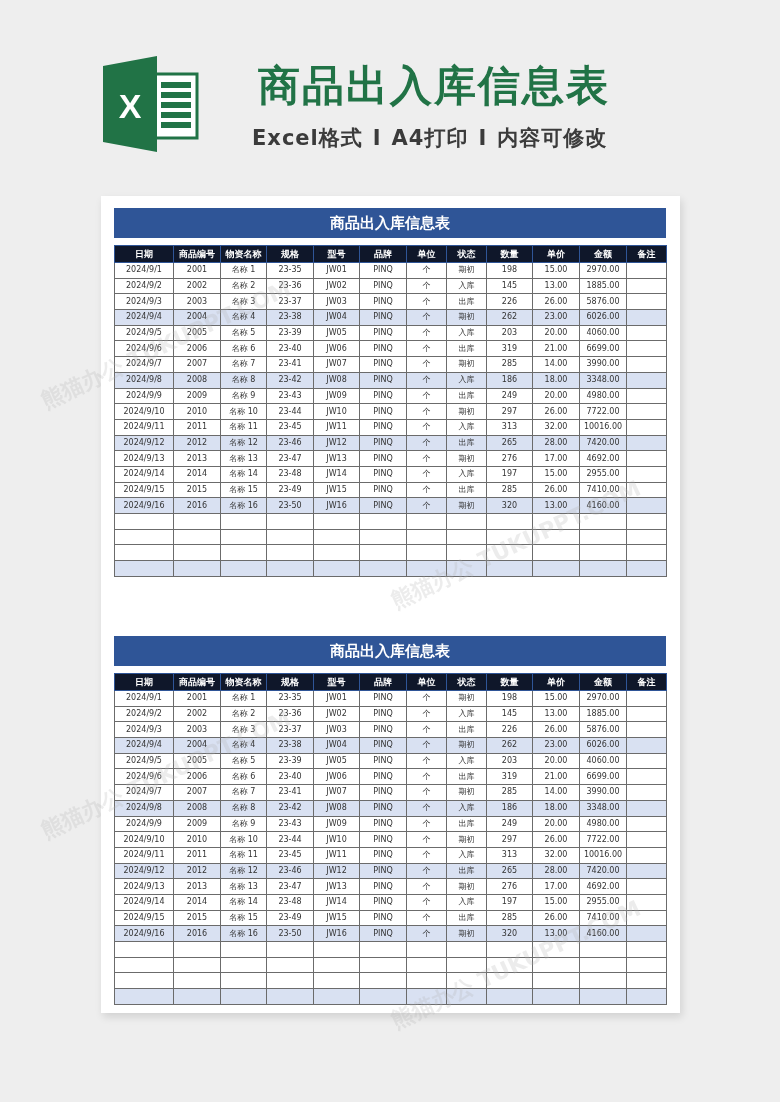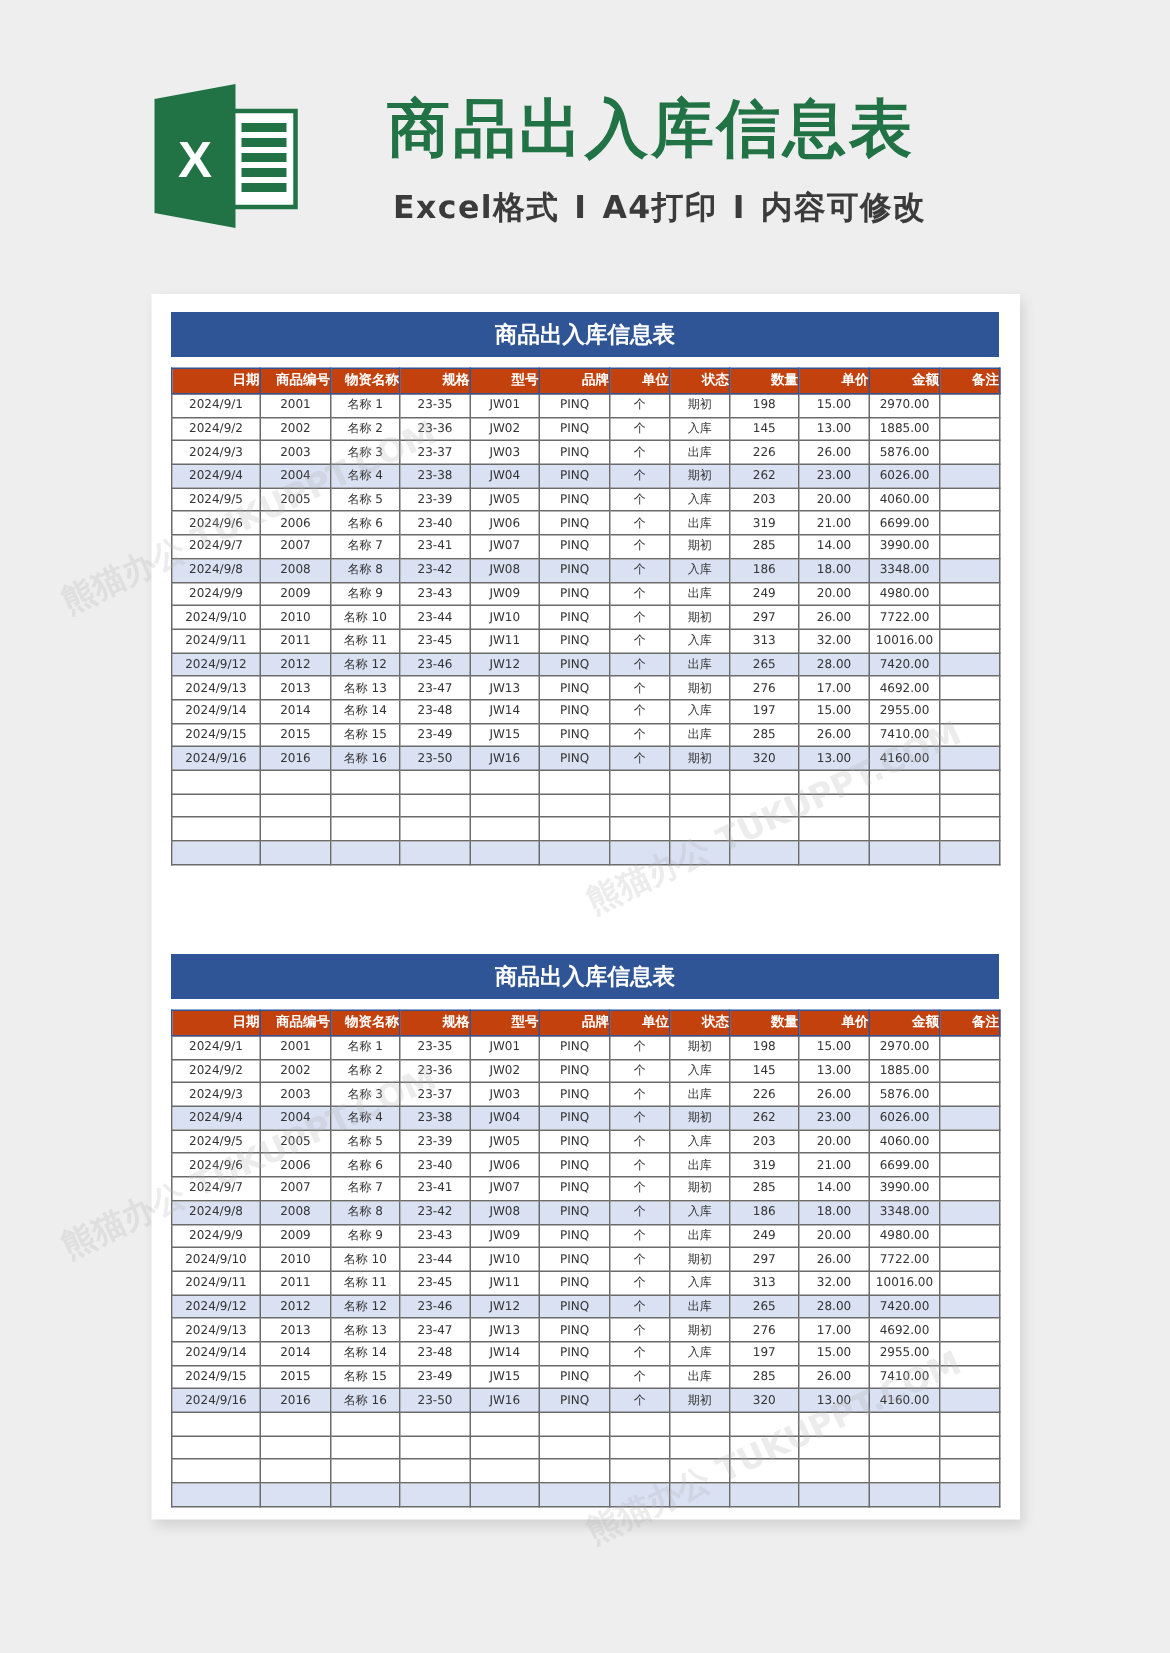--- a/index.html
+++ b/index.html
@@ -10,21 +10,21 @@
     position: relative;
   }
   .banner { position: absolute; left: 0; top: 0; width: 780px; height: 190px; }
   .excel-logo { position: absolute; left: 101px; top: 56px; width: 98px; height: 96px; }
   .banner-title {
     position: absolute; left: 258px; top: 60px;
     font-size: 42px; font-weight: bold; color: #217346;
     letter-spacing: 2px; line-height: 52px; white-space: nowrap;
   }
   .banner-sub {
-    position: absolute; left: 262px; top: 124px;
+    position: absolute; left: 252px; top: 124px;
     font-size: 21px; font-weight: bold; color: #3b3b3b;
     letter-spacing: 1px; line-height: 28px; white-space: nowrap;
   }
   .banner-sub .sep { margin: 0 10px; font-weight: bold; }
 
   .card {
     position: absolute; left: 101px; top: 196px; width: 579px; height: 817px;
     background: #ffffff;
     box-shadow: 2px 4px 8px rgba(0,0,0,0.12);
   }
@@ -32,22 +32,22 @@
   .sheet.s1 { top: 12px; }
   .sheet.s2 { top: 440px; }
   .sheet-title {
     height: 30px; background: #2f5597; color: #ffffff;
     font-size: 15px; font-weight: bold; text-align: center; line-height: 30px;
   }
   table {
     margin-top: 7px; width: 552px; border-collapse: collapse; table-layout: fixed;
   }
   th {
-    background: #c2410c; color: #ffffff; font-size: 9px; font-weight: bold;
-    height: 16px; line-height: 16px; text-align: right; border: 1px solid #2f5597;
+    background: #0f172a; color: #ffffff; font-size: 9px; font-weight: bold;
+    height: 16px; line-height: 16px; text-align: center; border: 1px solid #2f5597;
   }
   td {
     height: 15.7px; font-size: 8px; color: #333333; text-align: center;
     border: 1px solid #6b6b6b; line-height: 14px; white-space: nowrap; overflow: hidden;
   }
   tr.alt td { background: #d9e1f2; }
   .watermark {
     position: absolute; color: rgba(180,180,180,0.25); font-size: 22px; font-weight: bold;
     transform: rotate(-25deg); white-space: nowrap; pointer-events: none;
   }

